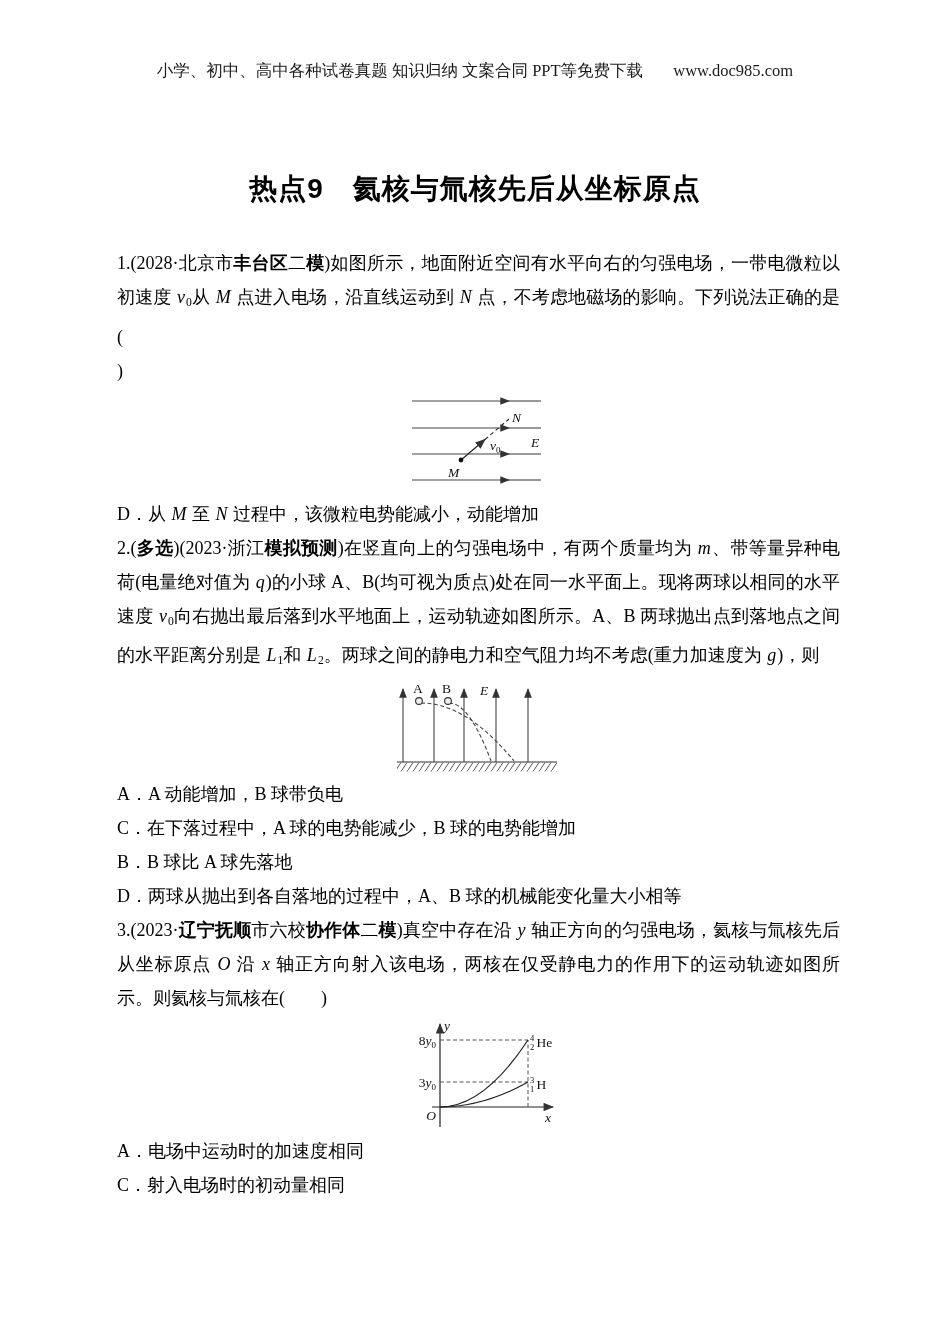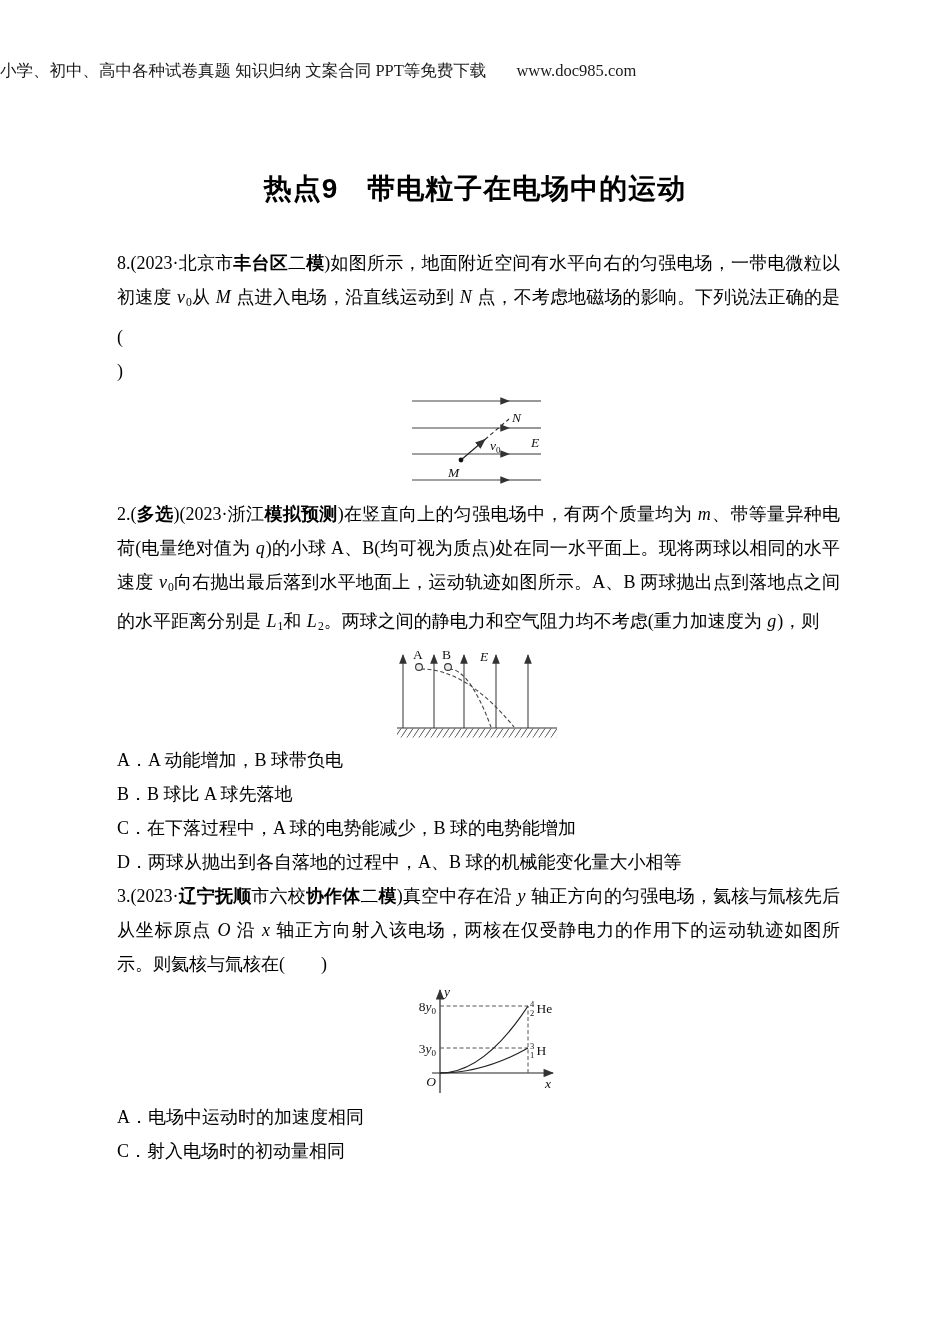--- a/index.html
+++ b/index.html
@@ -1,21 +1,21 @@
 <!DOCTYPE html>
 <html><head>
 <meta charset="utf-8">
 <style>
   html,body{margin:0;padding:0;background:#ffffff;}
   .page{
     width:950px;min-height:1344px;background:#fff;color:#000;
     font-family:"Liberation Serif","DejaVu Serif",serif;
     overflow:hidden;position:relative;
   }
-  .header{padding-top:60px;font-size:16.5px;color:#1a1a1a;white-space:nowrap;}
+  .header{padding-top:60px;text-align:center;font-size:16.5px;color:#1a1a1a;white-space:nowrap;}
   .header .site{margin-left:26px;}
   .title{
     margin:88px 0 0;text-align:center;font-size:28px;font-weight:700;
     font-family:"Liberation Sans","DejaVu Sans",sans-serif;letter-spacing:1px;
   }
   .content{margin:38px 110px 0 117px;width:723px;}
   .stem{margin:0;font-size:18px;line-height:34px;text-align:justify;}
   .option{margin:0;font-size:18px;line-height:34px;}
   .seg-b{font-weight:700;font-family:Liberation Serif, serif;}
   .seg-i{font-style:italic;padding:0 1px;}
@@ -30,26 +30,26 @@
 </head>
 <body>
 
 <div class="page">
 
   <div class="header">
     <span>小学、初中、高中各种试卷真题 知识归纳 文案合同 PPT等免费下载</span>
     <span class="site">www.doc985.com</span>
   </div>
 
-  <h1 class="title">热点9　带电粒子在电场中的运动</h1>
+  <h1 class="title">热点9　氦核与氚核先后从坐标原点</h1>
 
   <div class="content">
 
     <section>
-      <p class="stem"><span>8.(2023·北京市</span><span class="seg-b">丰台区</span><span>二</span><span class="seg-b">模</span><span>)如图所示，地面附近空间有水平向右的匀强电场，一带电微粒以初速度 </span><span class="seg-i">v</span><span class="seg-sub">0</span><span>从 </span><span class="seg-i">M</span><span> 点进入电场，沿直线运动到 </span><span class="seg-i">N</span><span> 点，不考虑地磁场的影响。下列说法正确的是(</span><br><span>)</span></p>
+      <p class="stem"><span>1.(2028·北京市</span><span class="seg-b">丰台区</span><span>二</span><span class="seg-b">模</span><span>)如图所示，地面附近空间有水平向右的匀强电场，一带电微粒以初速度 </span><span class="seg-i">v</span><span class="seg-sub">0</span><span>从 </span><span class="seg-i">M</span><span> 点进入电场，沿直线运动到 </span><span class="seg-i">N</span><span> 点，不考虑地磁场的影响。下列说法正确的是(</span><br><span>)</span></p>
 
       <figure class="figwrap">
         <svg width="145" height="105" viewBox="0 0 145 105">
           <defs>
             <marker id="a1" viewBox="0 0 10 8" refX="9" refY="4" markerWidth="9" markerHeight="7" orient="auto">
               <path d="M0,0 L10,4 L0,8 Z" fill="#333"></path>
             </marker>
           </defs>
           <g stroke="#444" stroke-width="1.1">
             <line x1="6" y1="11" x2="103" y2="11" marker-end="url(#a1)"></line>
@@ -64,20 +64,21 @@
           <line x1="55" y1="70" x2="79" y2="49.5" stroke="#222" stroke-width="1.2" marker-end="url(#a1)"></line>
           <line x1="79" y1="49.5" x2="103" y2="29" stroke="#222" stroke-width="1.1" stroke-dasharray="4,3"></line>
           <circle cx="55" cy="70" r="2.4" fill="#111"></circle>
           <text class="svgt svgi" x="106" y="32">N</text>
           <text class="svgt svgi" x="42" y="87">M</text>
           <text class="svgt" x="84" y="60"><tspan class="svgi">v</tspan><tspan class="svgsub" dy="2.5">0</tspan></text>
           <text class="svgt svgi" x="125" y="57" font-size="14.5">E</text>
         </svg>
       </figure>
 
+      <p class="option"><span>D．从 </span><span class="seg-i">M</span><span> 至 </span><span class="seg-i">N</span><span> 过程中，该微粒电势能减小，动能增加</span></p>
     </section>
 
     <section>
       <p class="stem"><span>2.(</span><span class="seg-b">多选</span><span>)(2023·浙江</span><span class="seg-b">模拟预测</span><span>)在竖直向上的匀强电场中，有两个质量均为 </span><span class="seg-i">m</span><span>、带等量异种电荷(电量绝对值为 </span><span class="seg-i">q</span><span>)的小球 A、B(均可视为质点)处在同一水平面上。现将两球以相同的水平速度 </span><span class="seg-i">v</span><span class="seg-sub">0</span><span>向右抛出最后落到水平地面上，运动轨迹如图所示。A、B 两球抛出点到落地点之间的水平距离分别是 </span><span class="seg-i">L</span><span class="seg-sub">1</span><span>和 </span><span class="seg-i">L</span><span class="seg-sub">2</span><span>。两球之间的静电力和空气阻力均不考虑(重力加速度为 </span><span class="seg-i">g</span><span>)，则</span></p>
 
       <figure class="figwrap">
         <svg width="165" height="95" viewBox="0 0 165 95">
           <defs>
             <marker id="a2" viewBox="0 0 10 8" refX="9" refY="4" markerWidth="9" markerHeight="7" orient="auto">
               <path d="M0,0 L10,4 L0,8 Z" fill="#333"></path>
@@ -99,22 +100,22 @@
           <rect x="1" y="82.5" width="160" height="9" fill="url(#hp)"></rect>
           <circle cx="23" cy="21" r="3.4" fill="#ededed" stroke="#333" stroke-width="1.1"></circle>
           <circle cx="52" cy="21" r="3.4" fill="#ededed" stroke="#333" stroke-width="1.1"></circle>
           <text class="svgt" x="17" y="13">A</text>
           <text class="svgt" x="46" y="13">B</text>
           <text class="svgt svgi" x="84" y="15" font-size="14.5">E</text>
         </svg>
       </figure>
 
       <p class="option"><span>A．A 动能增加，B 球带负电</span></p>
+      <p class="option"><span>C．在下落过程中，A 球的电势能减少，B 球的电势能增加</span></p>
       <p class="option"><span>B．B 球比 A 球先落地</span></p>
-      <p class="option"><span>C．在下落过程中，A 球的电势能减少，B 球的电势能增加</span></p>
       <p class="option"><span>D．两球从抛出到各自落地的过程中，A、B 球的机械能变化量大小相等</span></p>
     </section>
 
     <section>
       <p class="stem"><span>3.(2023·</span><span class="seg-b">辽宁抚顺</span><span>市六校</span><span class="seg-b">协作体</span><span>二</span><span class="seg-b">模</span><span>)真空中存在沿 </span><span class="seg-i">y</span><span> 轴正方向的匀强电场，氦核与氚核先后从坐标原点 </span><span class="seg-i">O</span><span> 沿 </span><span class="seg-i">x</span><span> 轴正方向射入该电场，两核在仅受静电力的作用下的运动轨迹如图所示。则氦核与氚核在(　　)</span></p>
 
       <figure class="figwrap">
         <svg width="165" height="115" viewBox="0 0 165 115">
           <defs>
             <marker id="a3" viewBox="0 0 10 8" refX="9" refY="4" markerWidth="9" markerHeight="7" orient="auto">

